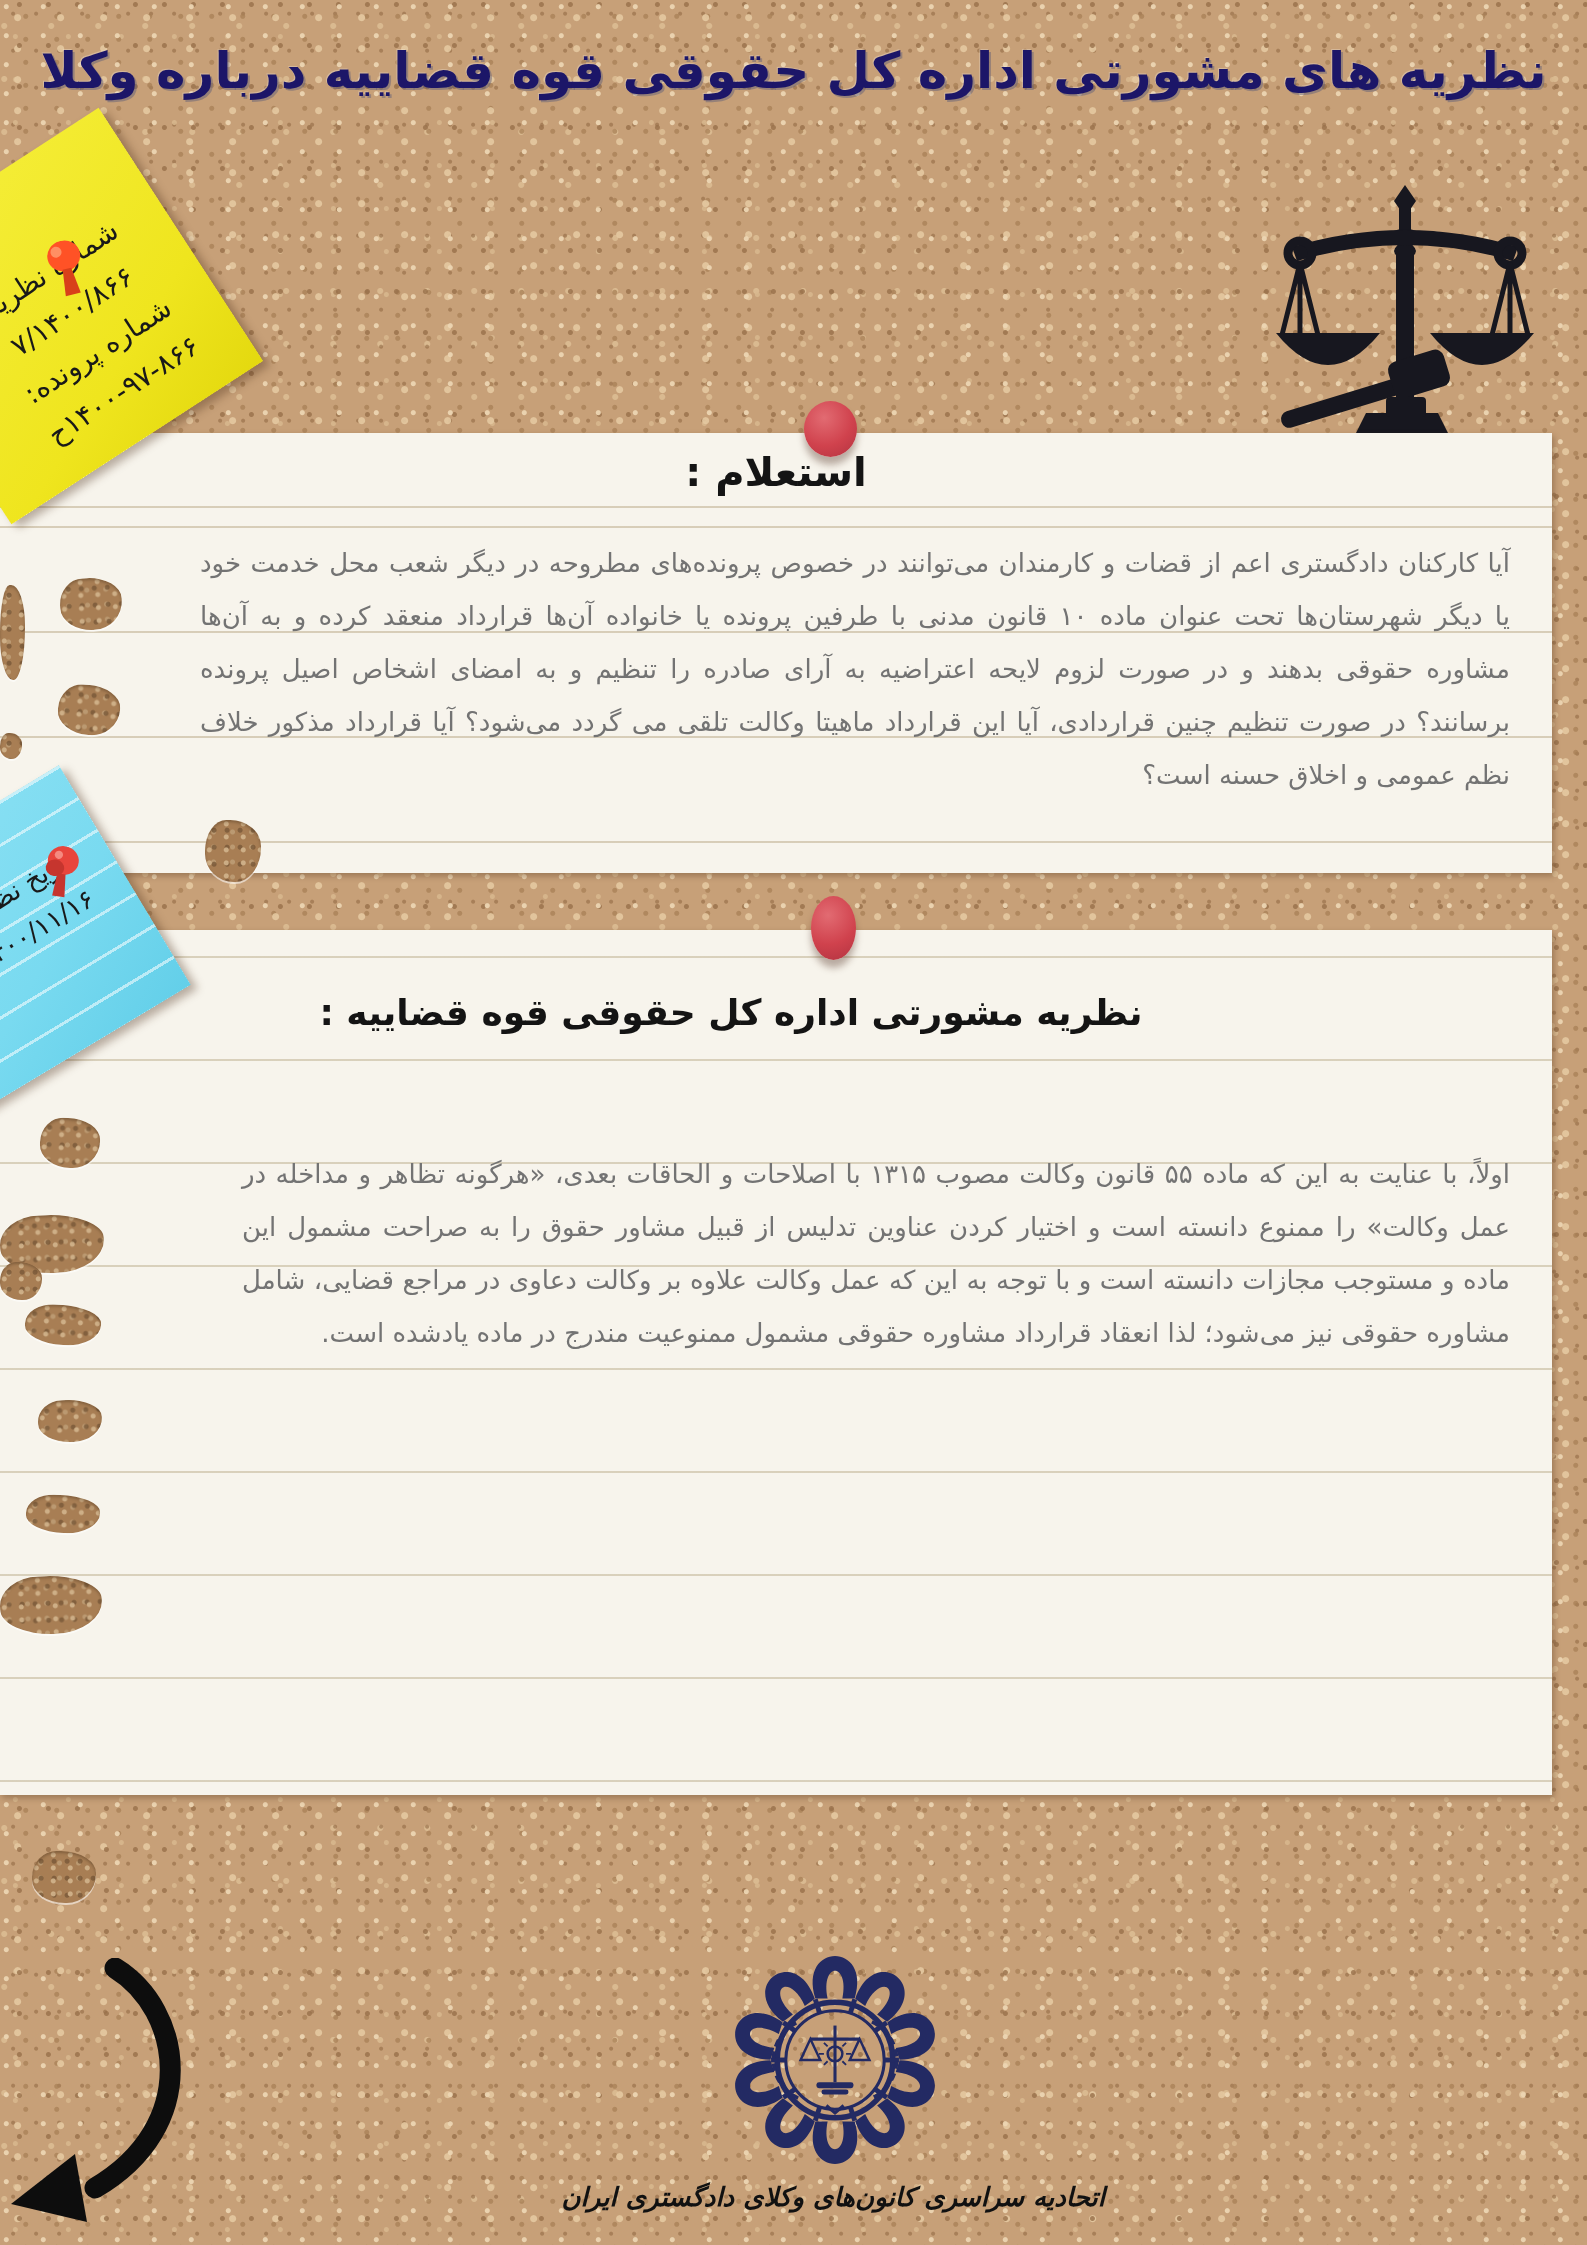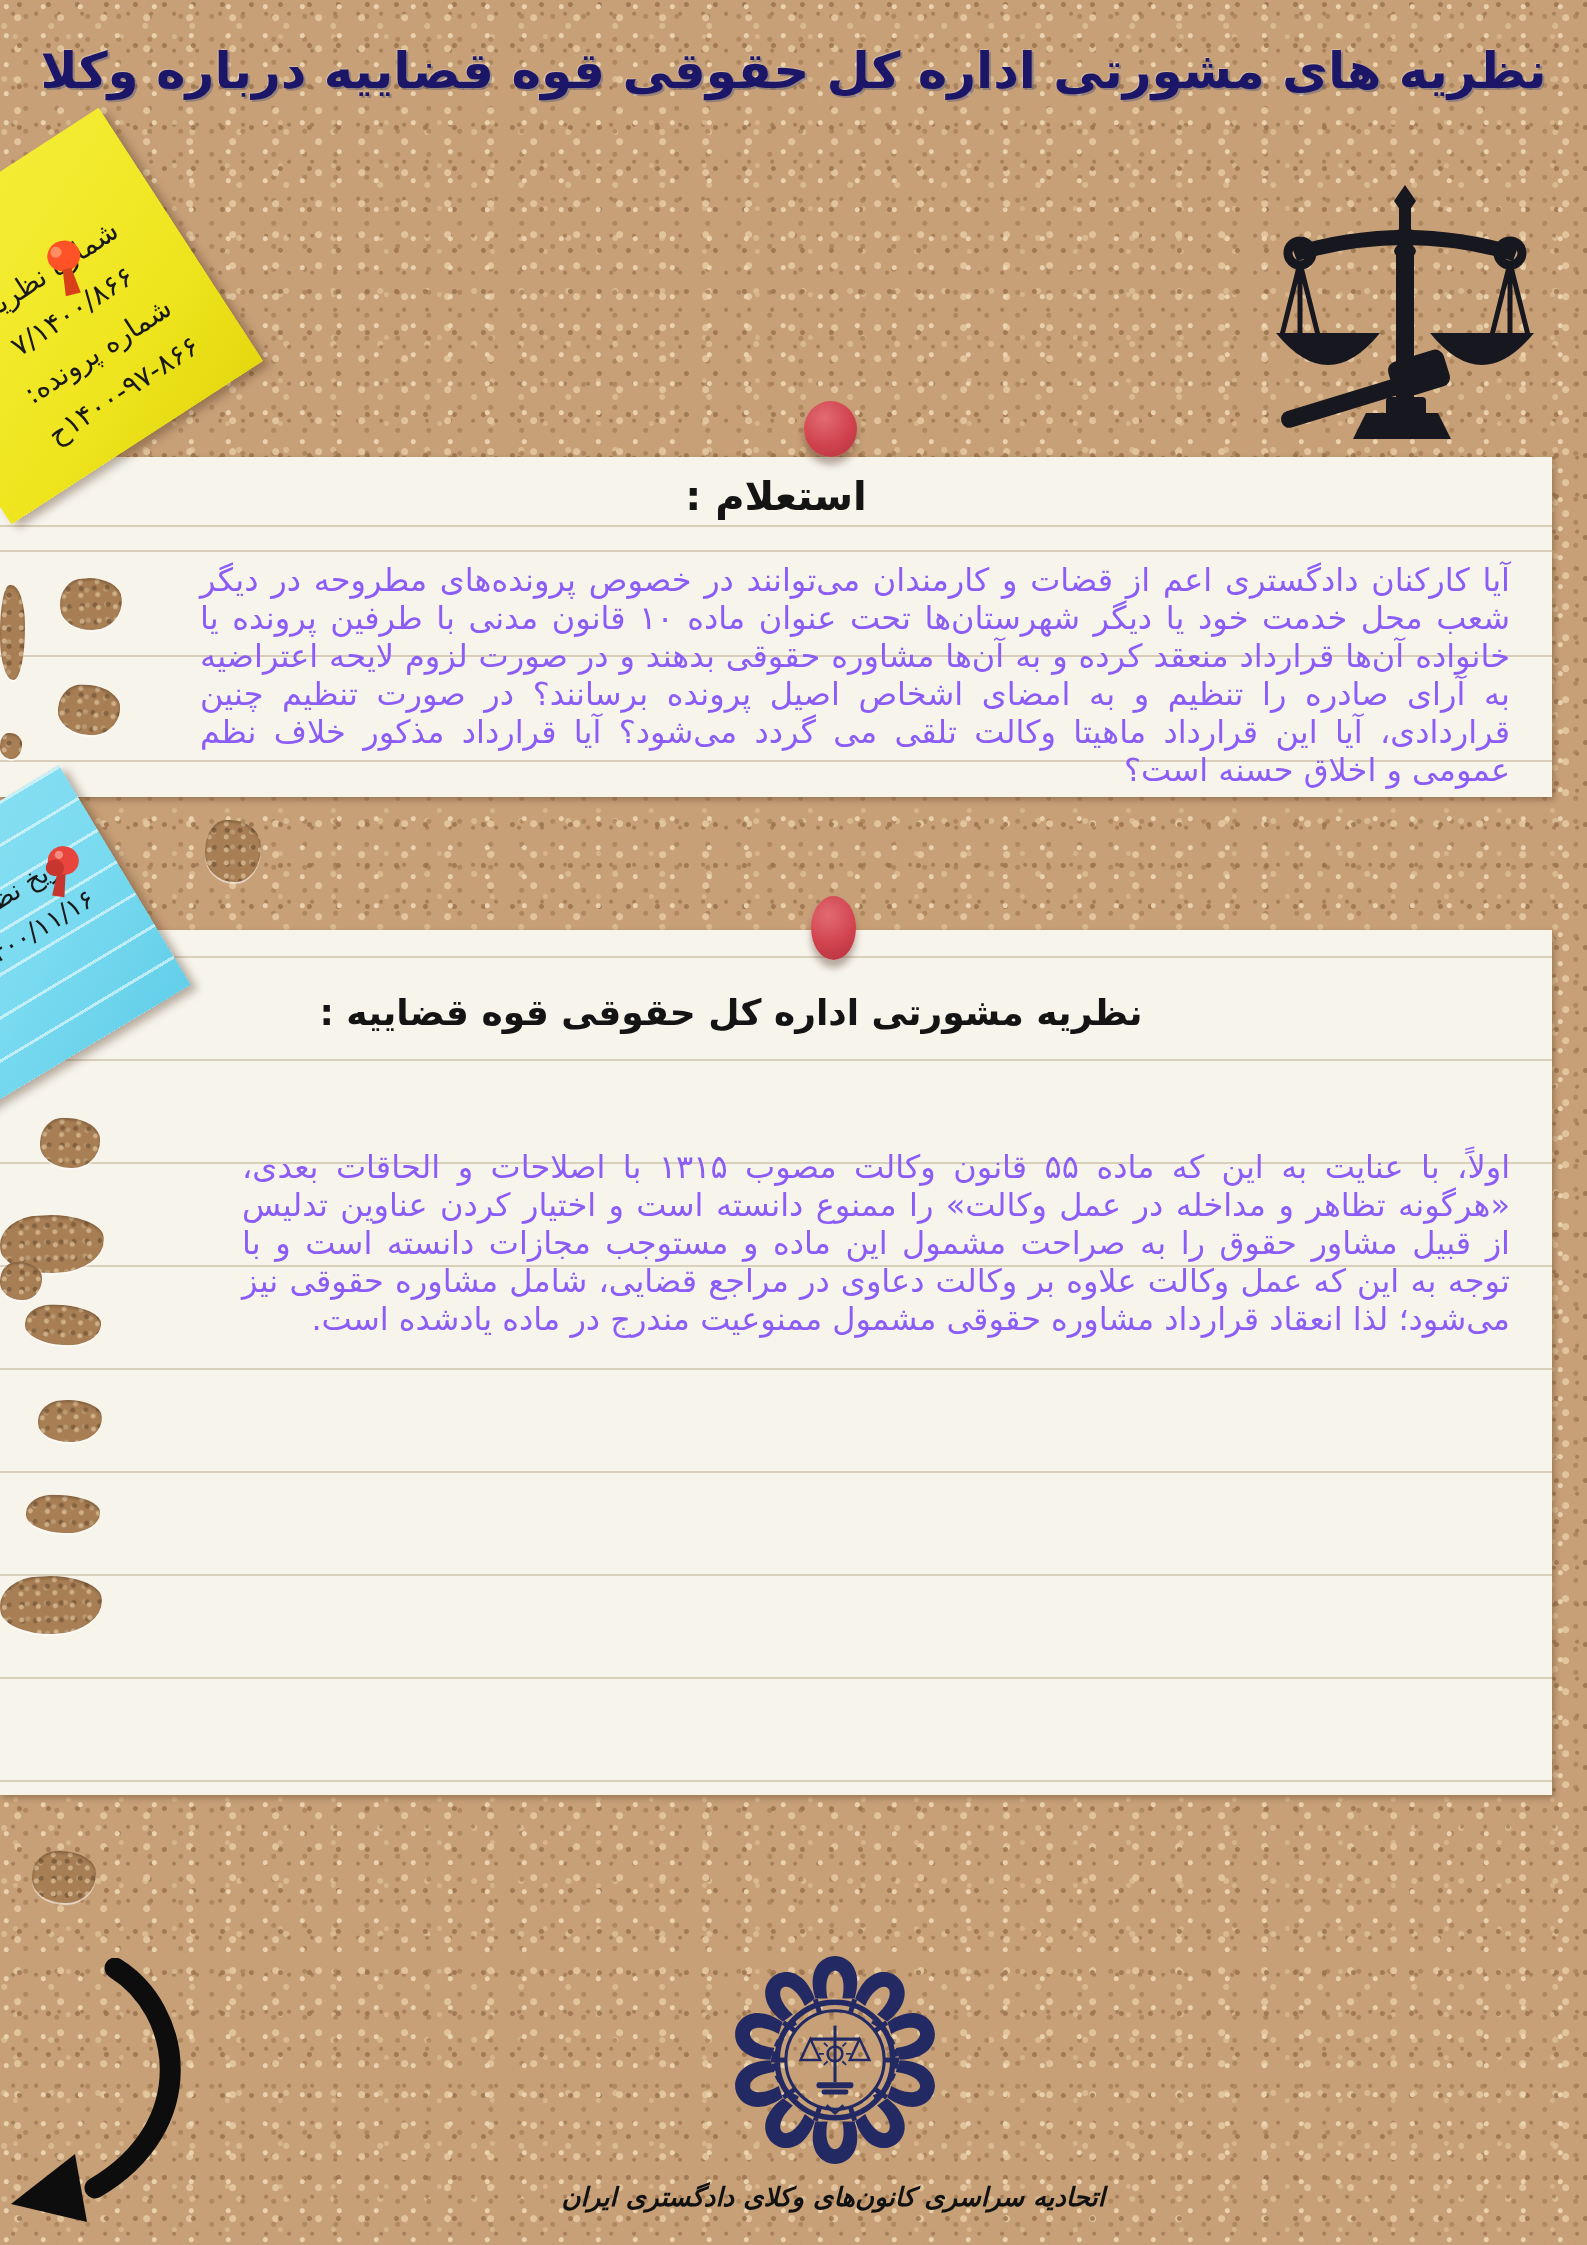--- a/index.html
+++ b/index.html
@@ -21,37 +21,37 @@
     position:absolute;top:42px;left:0;width:100%;text-align:center;
     direction:rtl;color:#1c1668;font-size:50px;font-weight:bold;
     text-shadow:2px 2px 0 rgba(90,90,120,.45), -1px -1px 0 rgba(255,255,255,.25);
     letter-spacing:-1px;
   }
   .paper{
     position:absolute;left:0;width:1552px;background:#f7f4ec;
     box-shadow:2px 3px 6px rgba(90,60,35,.4);
   }
   .paper-lines{position:absolute;inset:0;pointer-events:none;}
-  .paper1{top:457px;height:340px;text-decoration:underline;}
+  .paper1{top:433px;height:440px;text-decoration:underline;}
   .paper1 .paper-lines{
     background-image:repeating-linear-gradient(to bottom, rgba(176,158,120,.45) 0 2px, transparent 2px 105px);
     background-position:0 93px;}
   .paper2{top:930px;height:865px;}
   .paper2 .paper-lines{
     background-image:repeating-linear-gradient(to bottom, rgba(176,158,120,.42) 0 2px, transparent 2px 103px);
     background-position:0 26px;}
   .sheet-heading{
     position:absolute;left:0;width:100%;text-align:center;direction:rtl;
     font-weight:bold;color:#141414;
   }
   .inq-heading{top:16px;font-size:40px;}
   .op-heading{top:62px;font-size:36px;transform:translateX(-45px);}
   .body-text{
-    position:absolute;right:42px;left:200px;direction:rtl;color:#8b5cf6;
-    font-size:32px;line-height:38px;text-align:justify;
+    position:absolute;right:42px;left:200px;direction:rtl;color:#737373;
+    font-size:26px;line-height:53px;text-align:justify;
   }
   .inq-body{top:104px;}
   .op-body{top:218px;margin-left:42px;}
   .p2{margin-top:0;text-align:justify;text-align-last:center;}
   .p1{margin:0 0 0 0;}
   .pin{
     position:absolute;border-radius:50%;
     background:radial-gradient(circle at 38% 30%, #e26b72, #d0424d 55%, #b23340);
     box-shadow:0 8px 7px rgba(70,35,20,.35);
   }

